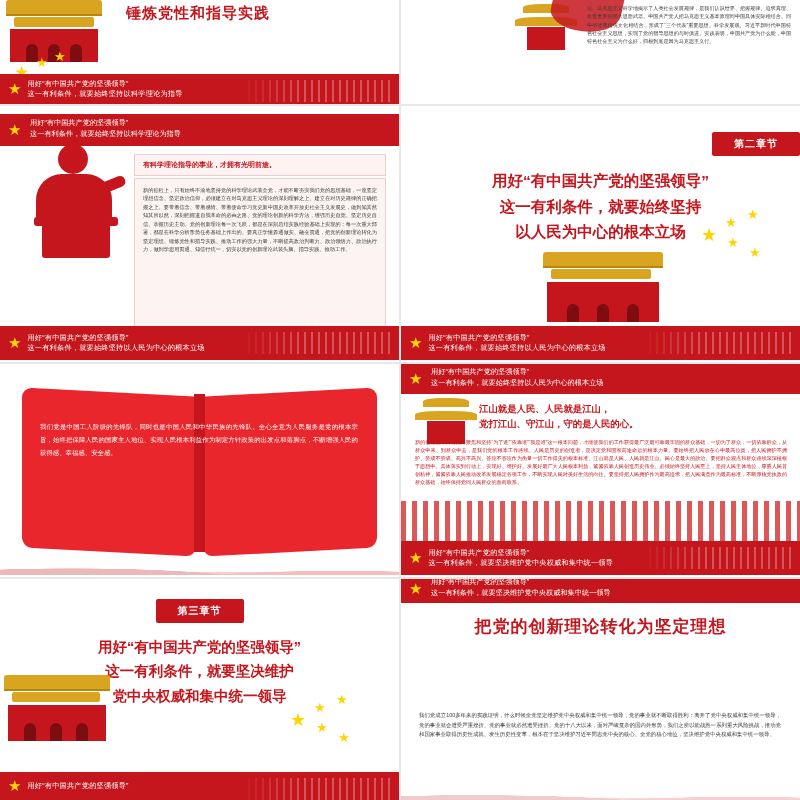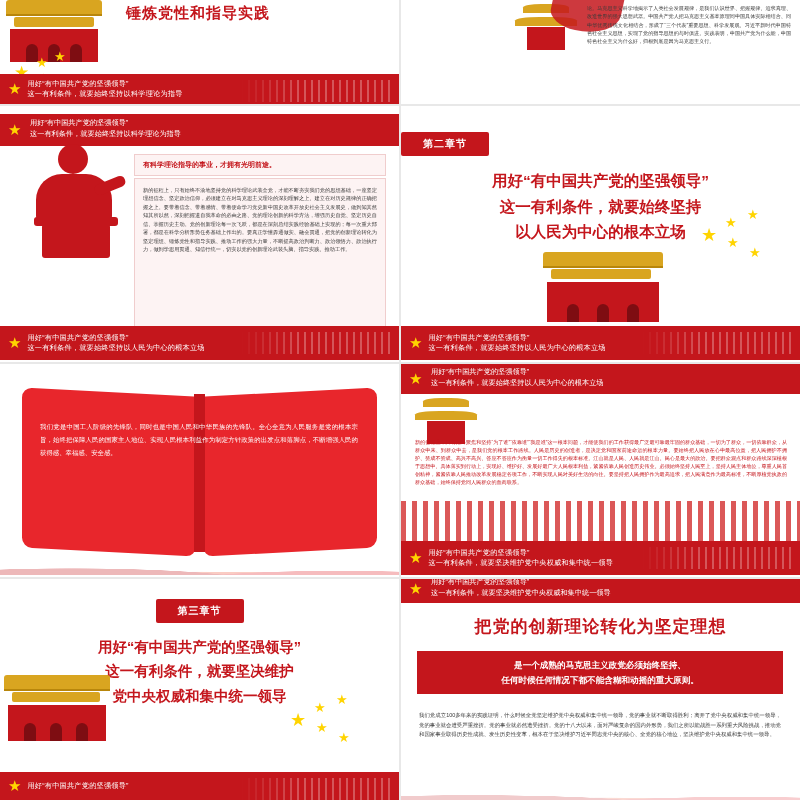--- a/index.html
+++ b/index.html
@@ -322,21 +322,21 @@
       <span class="ftext">用好“有中国共产党的坚强领导”
 这一有利条件，就要始终坚持以人民为中心的根本立场</span>
       <span class="deco"></span>
     </div>
   </div>
 
   <div class="slide col-r" style="top:106px; height:254px;">
     <div class="redwave" style="height:62%"></div>
     <div class="whitewash" style="height:58%"></div>
 
-    <div style="position:absolute; left:0; top:26px; width:100%; text-align:left;">
+    <div style="position:absolute; left:0; top:26px; width:100%; text-align:right;">
       <span class="chapter-tag">第二章节</span>
     </div>
 
     <div class="title-red" style="position:absolute; left:0; top:62px; width:100%; font-size:15.5px; line-height:1.65; white-space:pre-line;">用好“有中国共产党的坚强领导”
 这一有利条件，就要始终坚持
 以人民为中心的根本立场</div>
 
     <div class="gate" style="left:142px; top:146px; width:120px; height:70px;">
       <div class="roof" style="width:120px"></div>
       <div class="roof2" style="width:100px"></div>
@@ -378,20 +378,22 @@
 这一有利条件，就要始终坚持以人民为中心的根本立场</span>
       <span class="deco" style="top:5px;"></span>
     </div>
 
     <div class="pavilion" style="left:10px; top:34px;">
       <div class="r1"></div>
         <div class="r2"></div>
         <div class="b"></div>
     </div>
 
+    <div class="title-red" style="position:absolute; left:78px; top:38px; width:306px; font-size:9.4px; line-height:1.55; text-align:left; white-space:pre-line;">江山就是人民、人民就是江山，
+党打江山、守江山，守的是人民的心。</div>
 
     <div class="body-text red" style="position:absolute; left:14px; top:74px; width:372px; font-size:5.1px; line-height:1.58;">新的征程上，只有始终聚焦和坚持“为了谁”“依靠谁”“我是谁”这一根本问题，才能使我们的工作获得最广泛最可靠最牢固的群众基础，一切为了群众，一切依靠群众，从群众中来、到群众中去，是我们党的根本工作路线。人民是历史的创造者，是决定党和国家前途命运的根本力量。要始终把人民放在心中最高位置，把人民拥护不拥护、赞成不赞成、高兴不高兴、答应不答应作为衡量一切工作得失的根本标准。江山就是人民、人民就是江山。民心是最大的政治。要把群众观点和群众路线深深植根于思想中、具体落实到行动上，实现好、维护好、发展好最广大人民根本利益，紧紧依靠人民创造历史伟业。必须始终坚持人民至上，坚持人民主体地位，尊重人民首创精神，紧紧依靠人民推动改革发展稳定各项工作，不断实现人民对美好生活的向往。要坚持把人民拥护作为最高追求，把人民满意作为最高标准，不断厚植党执政的群众基础，始终保持党同人民群众的血肉联系。</div>
 
     <div class="redwave" style="height:34%; opacity:.55"></div>
     <div class="skyline"></div>
 
     <div class="footband">
       <span class="fstar">★</span>
       <span class="ftext">用好“有中国共产党的坚强领导”
 这一有利条件，就要坚决维护党中央权威和集中统一领导</span>
@@ -437,21 +439,19 @@
   <div class="slide col-r" style="top:579px; height:221px;">
     <div class="ribbon" style="left:0; top:-6px; width:100%; height:30px;">
       <span class="star" style="left:8px; top:8px; font-size:15px;">★</span>
       <span style="position:absolute; left:30px; top:4px; font-size:7.2px; line-height:1.5; white-space:pre-line;">用好“有中国共产党的坚强领导”
 这一有利条件，就要坚决维护党中央权威和集中统一领导</span>
       <span class="deco" style="top:5px;"></span>
     </div>
 
     <div class="title-red" style="position:absolute; left:0; top:36px; width:100%; font-size:17px; letter-spacing:1px;">把党的创新理论转化为坚定理想</div>
 
-    <div class="banner-strip" style="left:16px; top:72px; width:366px; padding:7px 0; font-size:8.6px; line-height:1.7;">是一个成熟的马克思主义政党必须始终坚持、
-任何时候任何情况下都不能含糊和动摇的重大原则。</div>
 
     <div class="body-text" style="position:absolute; left:18px; top:132px; width:362px; font-size:5.4px; line-height:1.8;">我们党成立100多年来的实践证明，什么时候全党坚定维护党中央权威和集中统一领导，党的事业就不断取得胜利；离开了党中央权威和集中统一领导，党的事业就会遭受严重挫折。党的事业就必然遭受挫折。党的十八大以来，面对严峻复杂的国内外形势，我们之所以能战胜一系列重大风险挑战，推动党和国家事业取得历史性成就、发生历史性变革，根本在于坚决维护习近平同志党中央的核心、全党的核心地位，坚决维护党中央权威和集中统一领导。</div>
 
     <div class="redwave" style="height:18%; opacity:.22"></div>
   </div>
 
 </div>
 
 </body></html>

